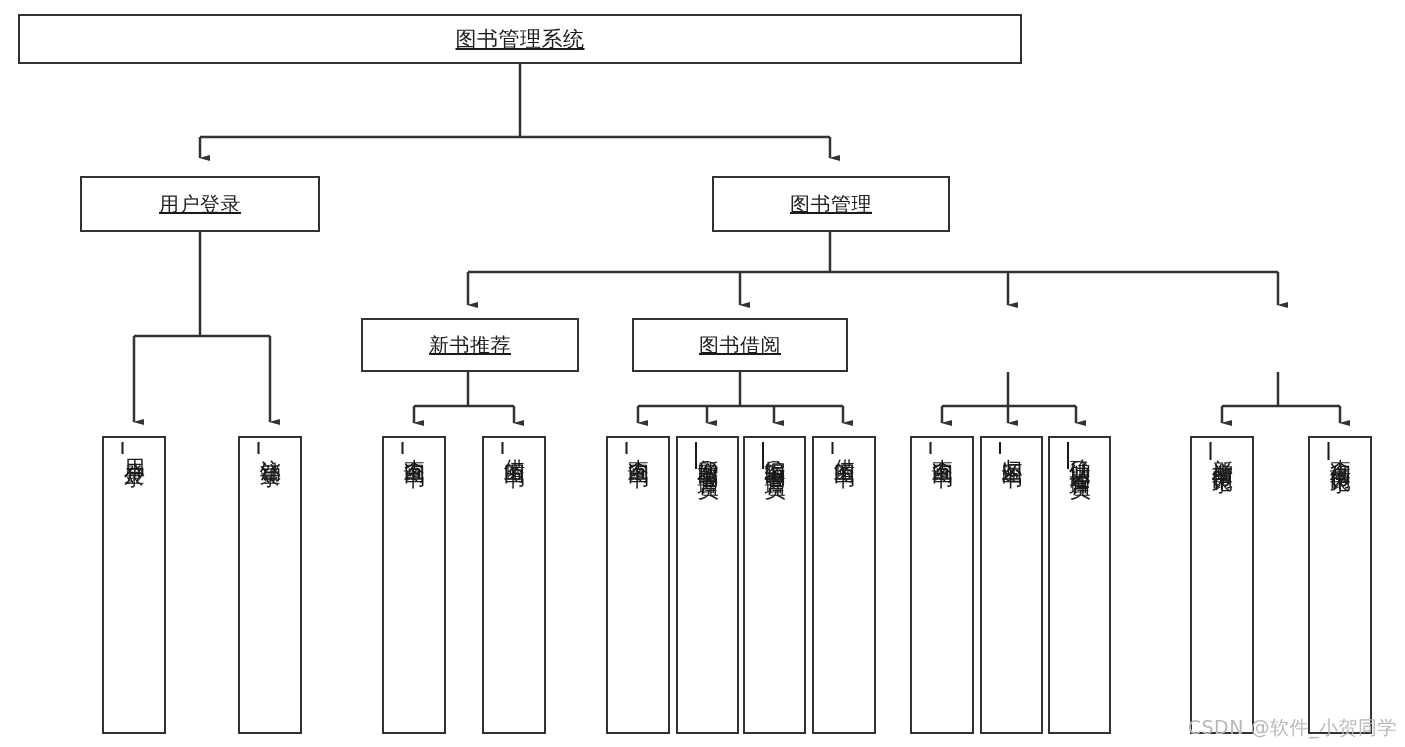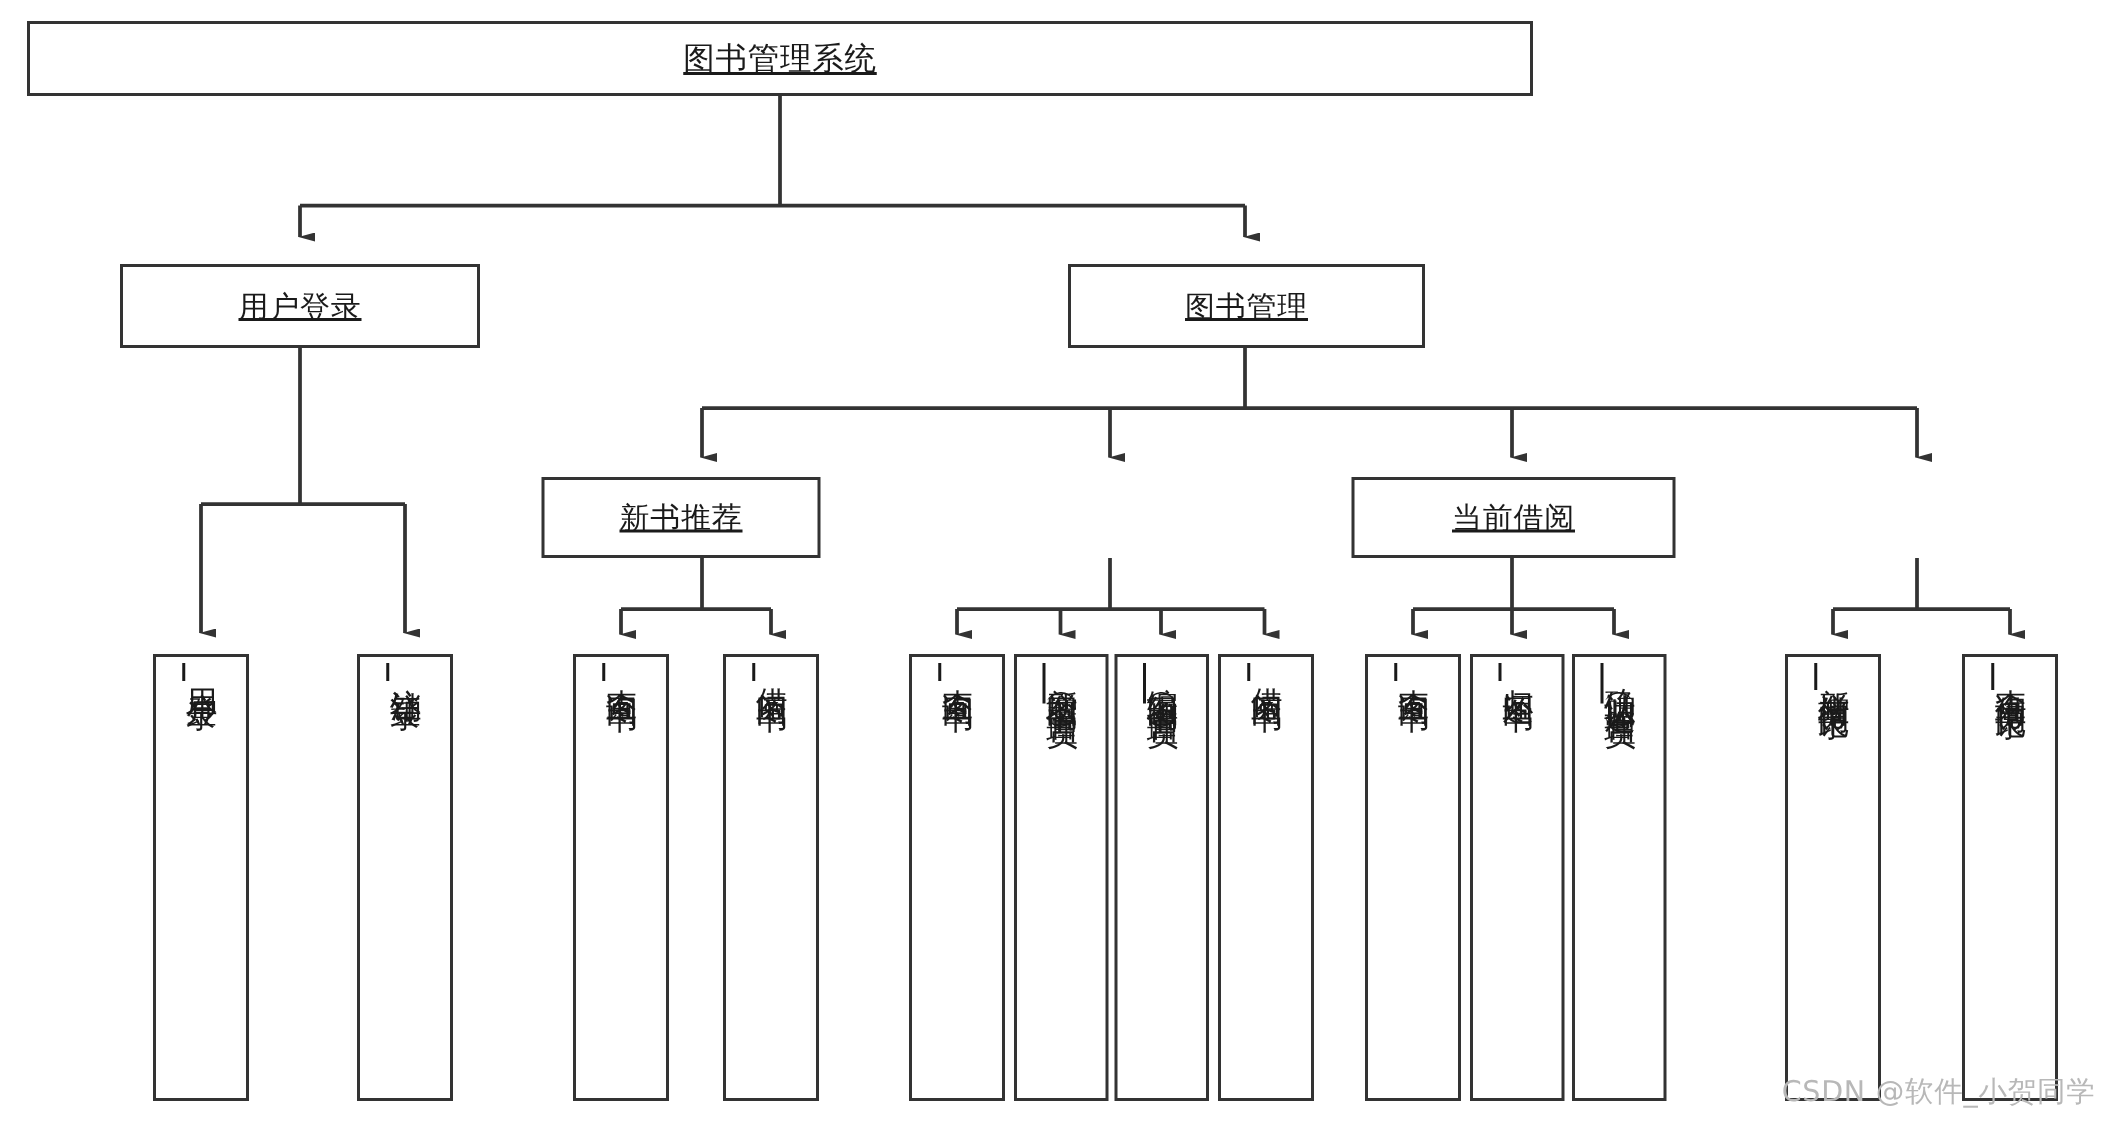--- a/index.html
+++ b/index.html
@@ -154,25 +154,25 @@
     <span class="label">图书管理系统</span>
   </div>
 
   <div class="node node-l2" style="left:80px; top:176px; width:240px;">
     <span class="label">用户登录</span>
   </div>
   <div class="node node-l2" style="left:712px; top:176px; width:238px;">
     <span class="label">图书管理</span>
   </div>
 
-  <div class="node node-l3" style="left:361px; top:318px; width:186px;">
+  <div class="node node-l3" style="left:361px; top:318px; width:218px;">
     <span class="label">新书推荐</span>
   </div>
-  <div class="node node-l3" style="left:901px; top:318px; width:216px;">
-    <span class="label">当前借阅</span>
+  <div class="node node-l3" style="left:632px; top:318px; width:216px;">
+    <span class="label">图书借阅</span>
   </div>
 
   <div class="node node-leaf" style="left:102px; width:64px;">
     <span class="label">用户登录</span>
   </div>
   <div class="node node-leaf" style="left:238px; width:64px;">
     <span class="label">注销登录</span>
   </div>
 
   <div class="node node-leaf" style="left:382px; width:64px;">

